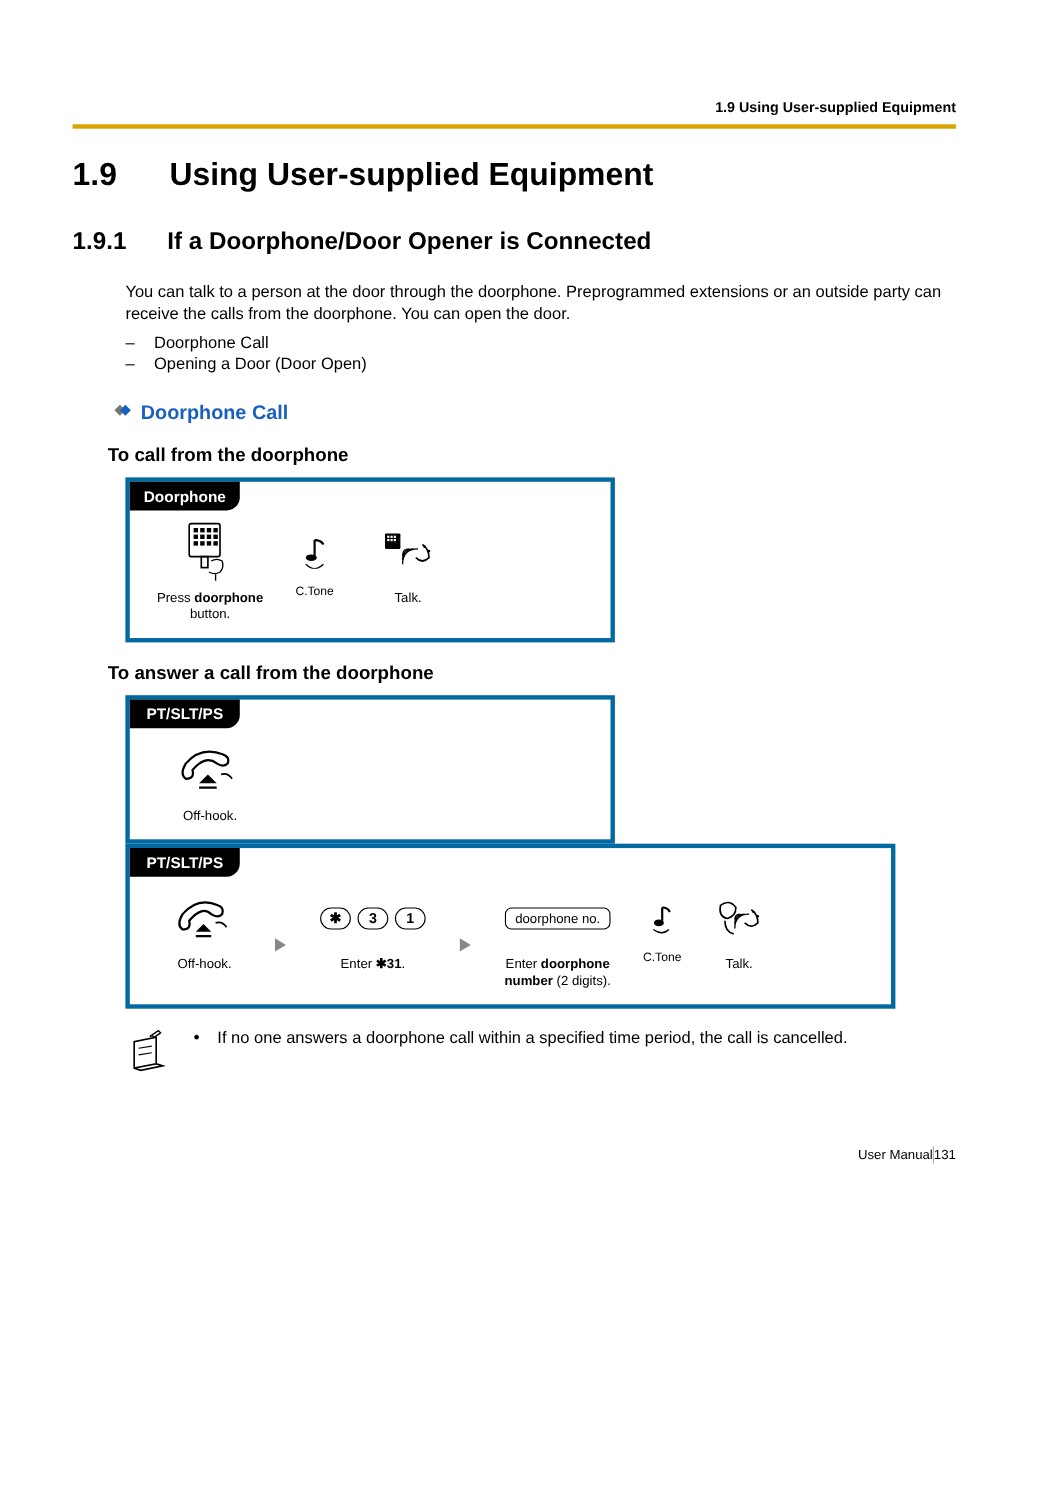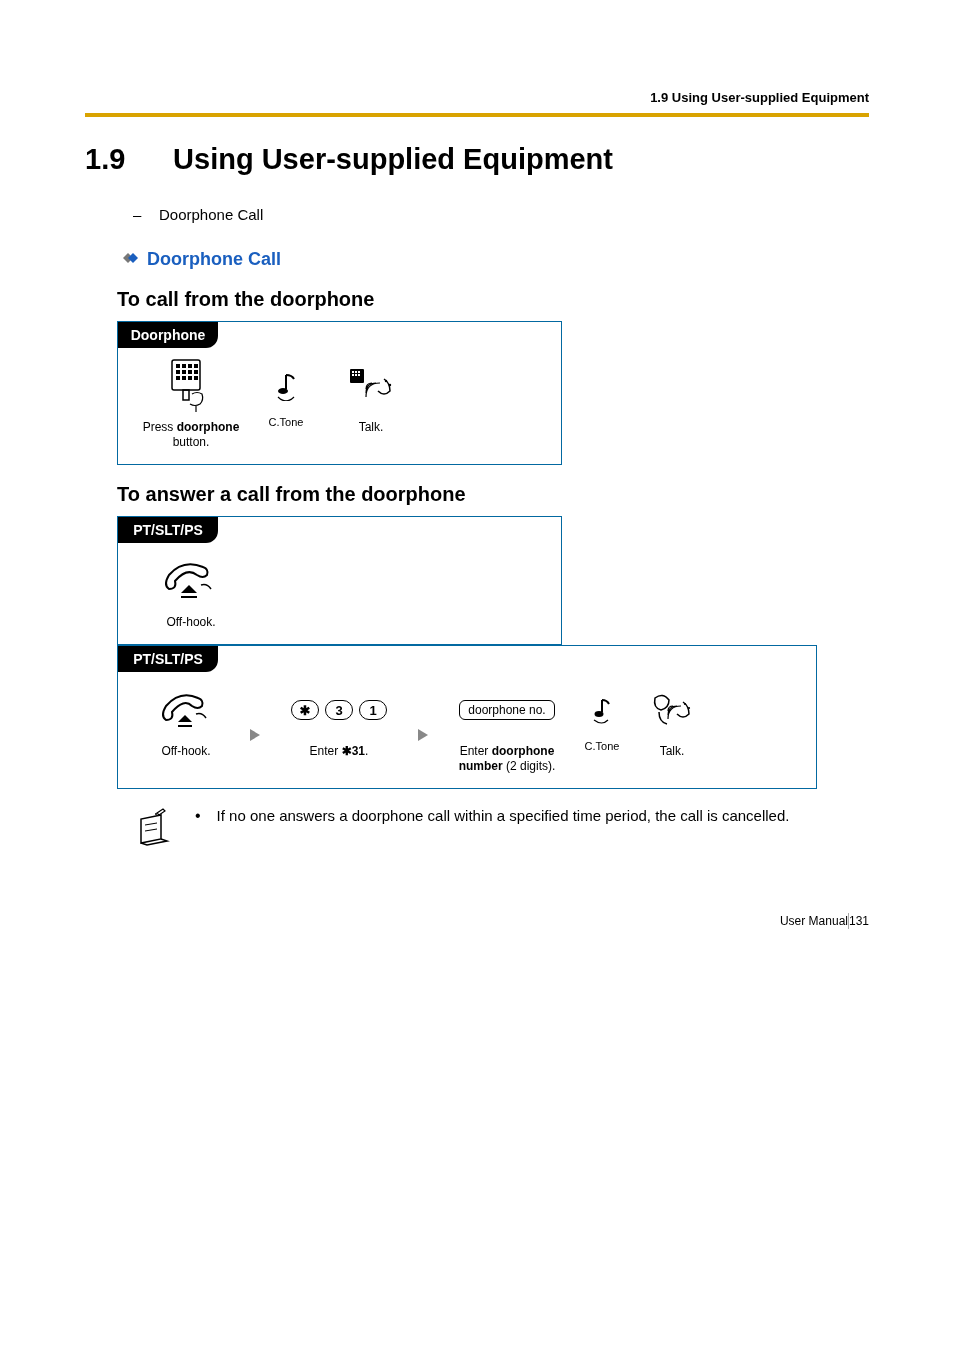--- a/index.html
+++ b/index.html
@@ -5,21 +5,21 @@
     * { box-sizing: border-box; }
     body {
       font-family: Arial, Helvetica, sans-serif;
       margin: 0;
       padding: 0;
       width: 954px;
       color: #000;
       background: #fff;
     }
     .page {
-      padding: 90px 85px 40px 85px;
+      padding: 90px 85px 40px 66px;
     }
     .header-line {
       text-align: right;
       font-size: 13px;
       font-weight: bold;
       margin-bottom: 8px;
     }
     .gold-rule {
       height: 4px;
       background: #d9a300;
@@ -43,26 +43,26 @@
     .intro-block .dash-line .dash { display: inline-block; width: 26px; }
     .subhead {
       margin: 26px 0 14px 32px;
       display: flex;
       align-items: center;
     }
     .subhead .diamond-icon { margin-right: 8px; }
     .subhead .subtitle { font-weight: bold; font-size: 18px; color: #1a5fbf; }
     .bold-label {
       font-weight: bold;
-      font-size: 20px;
+      font-size: 17px;
       margin: 18px 0 10px 32px;
     }
     .diagram {
-      border: 1px solid #0369a1;
-      margin-left: 32px;
+      border: 4px solid #0369a1;
+      margin-left: 48px;
       width: 445px;
       padding-bottom: 14px;
     }
     .diagram.wide { width: 700px; }
     .tab {
       background: #000;
       color: #fff;
       font-weight: bold;
       font-size: 14px;
       padding: 5px 12px;
@@ -134,24 +134,32 @@
 
 <div class="page">
   <div class="header-line">1.9 Using User-supplied Equipment</div>
   <div class="gold-rule"></div>
 
   <h1>
     <span class="secnum">1.9</span>
     <span>Using User-supplied Equipment</span>
   </h1>
 
+  <h2>
+    <span class="secnum">1.9.1</span>
+    <span>If a Doorphone/Door Opener is Connected</span>
+  </h2>
 
   <div class="intro-block">
+    <p>You can talk to a person at the door through the doorphone. Preprogrammed extensions or an outside party can receive the calls from the doorphone. You can open the door.</p>
     <div class="dash-line">
       <span class="dash">–</span><span>Doorphone Call</span>
+    </div>
+    <div class="dash-line">
+      <span class="dash">–</span><span>Opening a Door (Door Open)</span>
     </div>
   </div>
 
   <div class="subhead">
     <span class="diamond-icon">
       <svg width="22" height="14" viewBox="0 0 22 14">
         <polygon points="6,7 11,2 16,7 11,12" fill="#777"></polygon>
         <polygon points="11,7 16,2 21,7 16,12" fill="#1a5fbf"></polygon>
       </svg>
     </span>

